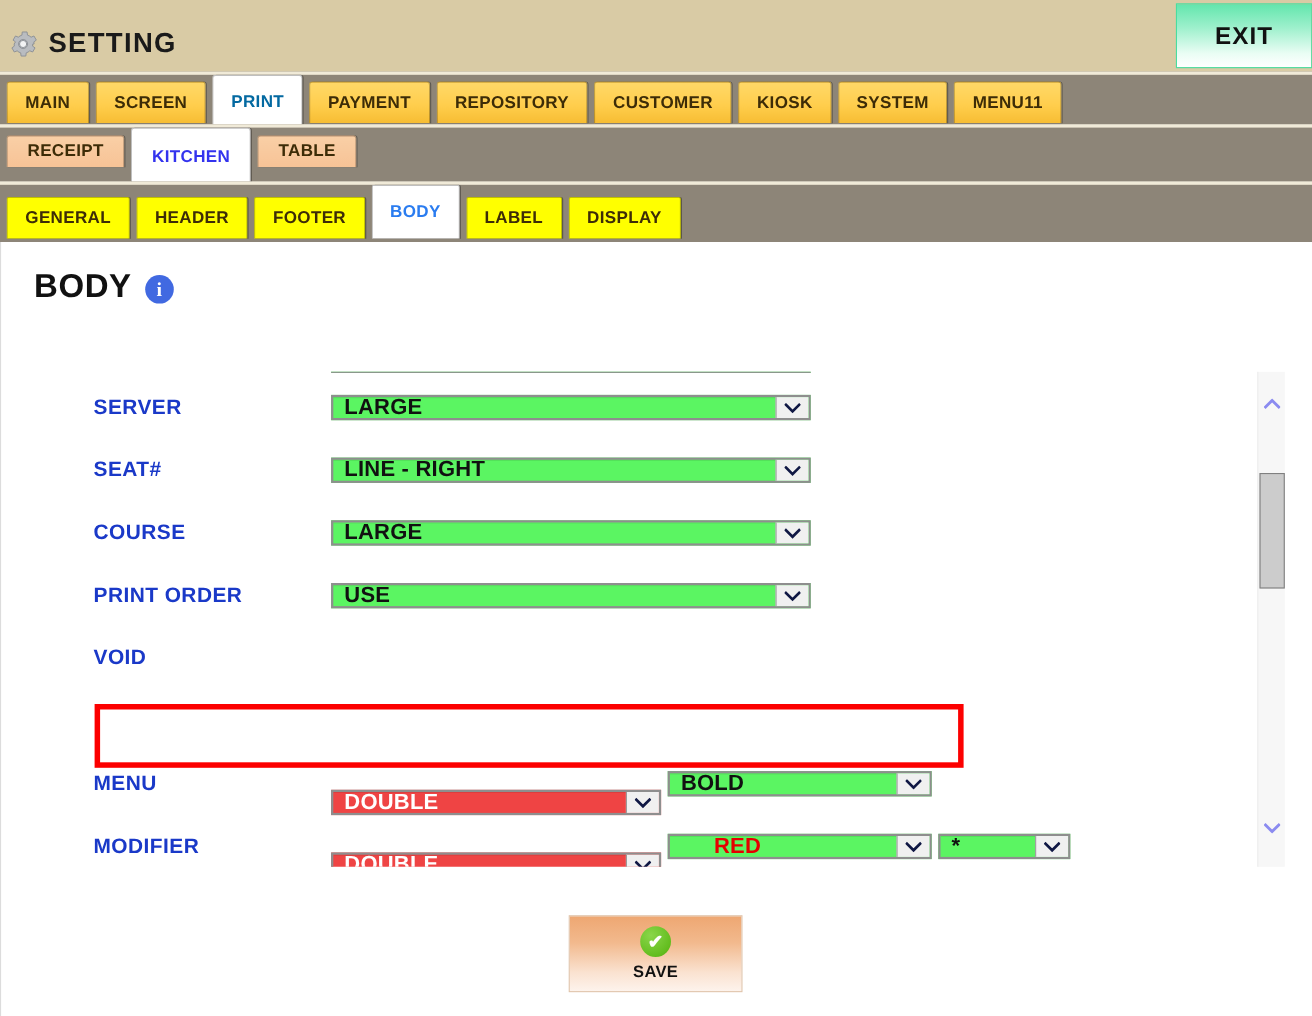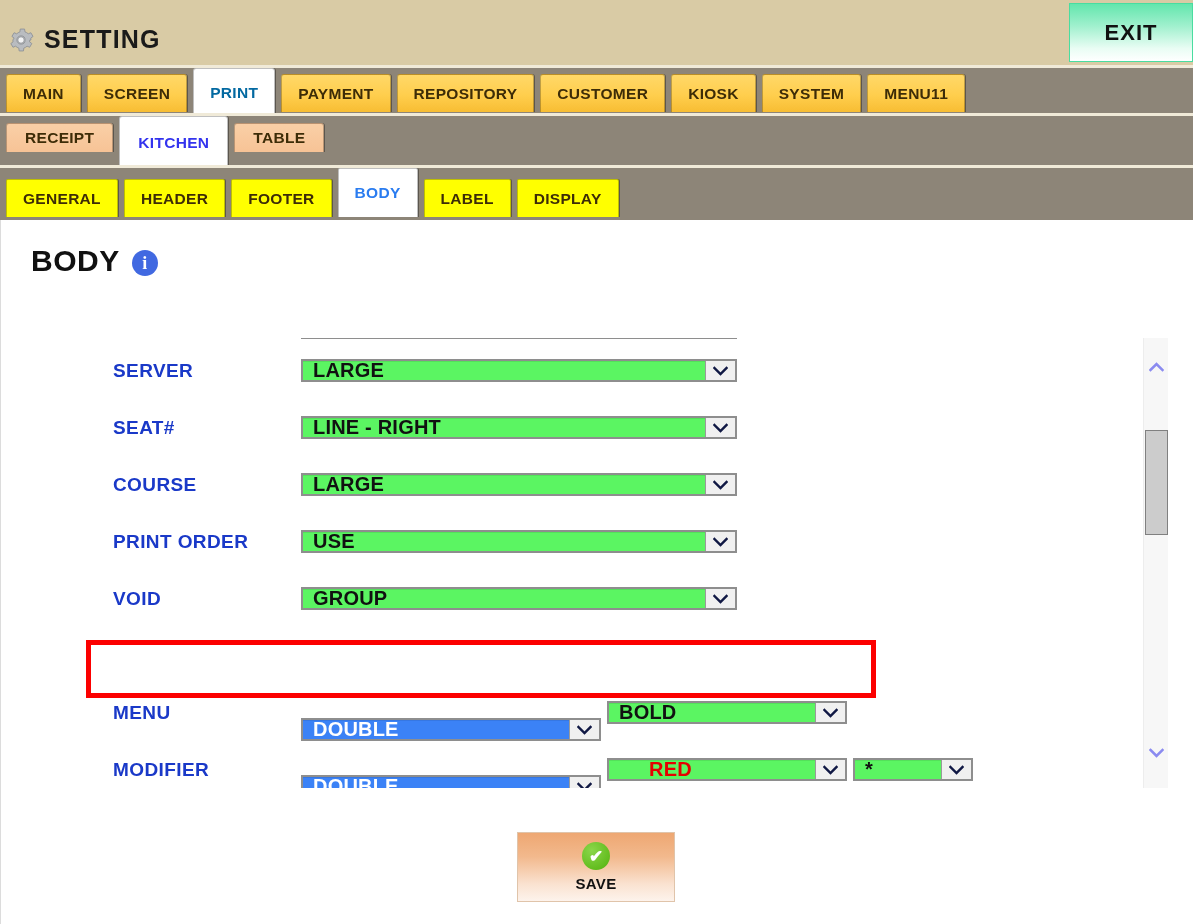--- a/index.html
+++ b/index.html
@@ -126,21 +126,21 @@
     overflow: hidden;
   }
   .scroll-content { position: absolute; left: 0; top: -26px; width: 100%; }
 
   .form-row {
     position: relative;
     display: flex; align-items: center;
     height: 57px;
   }
   .form-row .label {
-    width: 300px; padding-left: 112px;
+    width: 300px; padding-left: 84px;
     font-size: 19px; font-weight: bold; color: #1a39c8;
     letter-spacing: 0.4px;
   }
   .ctrls { display: flex; align-items: center; gap: 6px; }
 
   
   .dd {
     position: relative; height: 23px;
     border: 2px solid #8e8e8e;
     background: #5bf562;
@@ -154,21 +154,21 @@
     white-space: nowrap; overflow: hidden;
     letter-spacing: 0.2px;
   }
   .dd .arrow {
     width: 30px; height: 100%;
     background: #f0f0f0;
     border-left: 1px solid #9a9a9a;
     display: flex; align-items: center; justify-content: center;
     font-size: 15px; color: #101844; font-weight: bold;
   }
-  .dd.blue { background: #3b82f6; margin-top: 34px; }
+  .dd.blue { background: #ef4444; margin-top: 34px; }
   .dd.blue .val { color: #ffffff; }
   .dd.redtext .val { color: #e60000; padding-left: 40px; }
 
   .dd.w-main { width: 436px; }
   .dd.w-menu1 { width: 300px; }
   .dd.w-menu2 { width: 240px; }
   .dd.w-mod3  { width: 120px; }
 
   
   .clip-row { height: 30px; overflow: hidden; }
@@ -340,30 +340,20 @@
                 <div class="arrow">
                   <svg width="15" height="10" viewBox="0 0 15 10">
                     <path d="M1.5 2 L7.5 8 L13.5 2" fill="none" stroke="#101844" stroke-width="2.4" stroke-linecap="square"></path>
                   </svg>
                 </div>
               </div>
             </div>
           </div>
           <div class="form-row">
             <div class="label">VOID</div>
-            <div class="ctrls">
-              <div class="dd w-main">
-                <div class="val">GROUP</div>
-                <div class="arrow">
-                  <svg width="15" height="10" viewBox="0 0 15 10">
-                    <path d="M1.5 2 L7.5 8 L13.5 2" fill="none" stroke="#101844" stroke-width="2.4" stroke-linecap="square"></path>
-                  </svg>
-                </div>
-              </div>
-            </div>
           </div>
           <div class="form-row">
             <div class="label"></div>
             <div class="ctrls"></div>
           </div>
           <div class="form-row">
             <div class="label">MENU</div>
             <div class="ctrls">
               <div class="dd w-menu1 blue">
                 <div class="val">DOUBLE</div>

